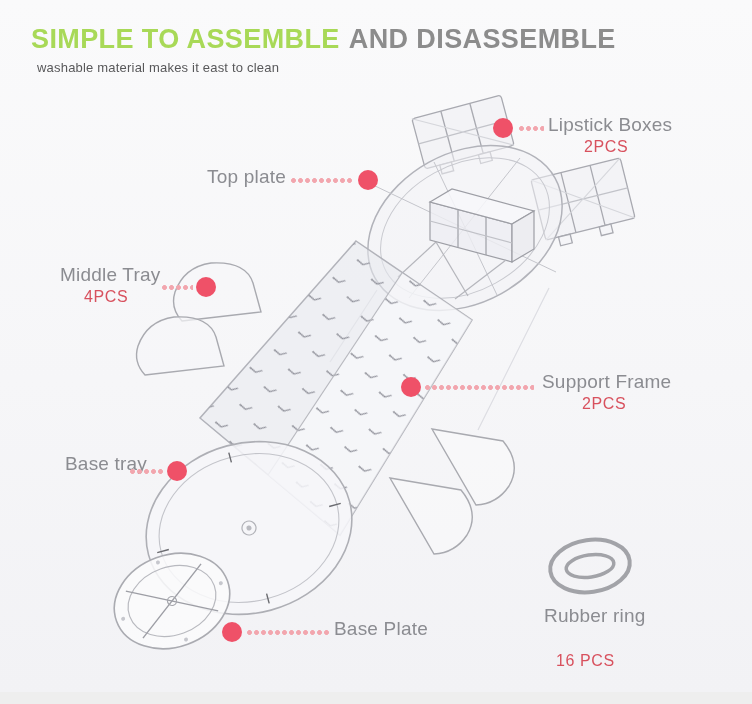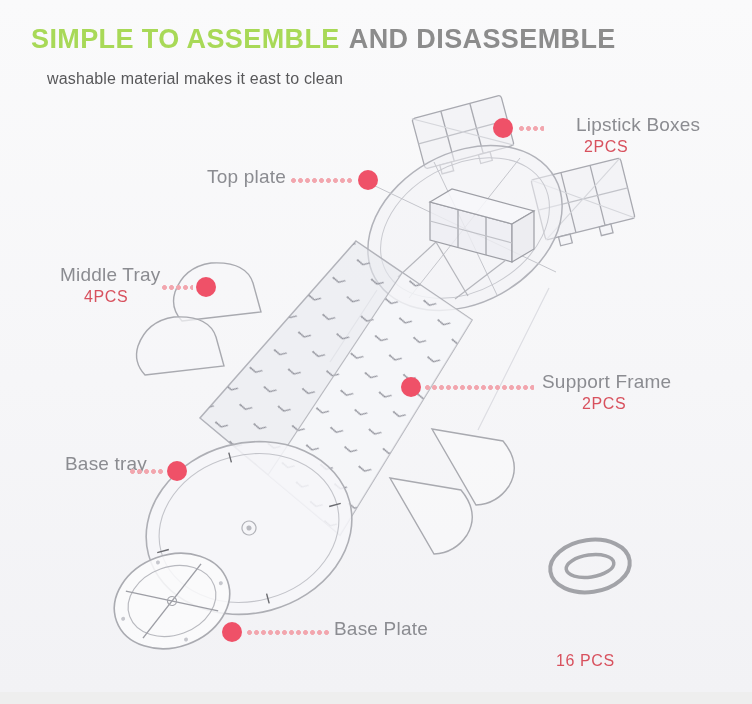--- a/index.html
+++ b/index.html
@@ -9,22 +9,22 @@
     font-family:"Liberation Sans",sans-serif;
   }
   .art{position:absolute;left:0;top:0;width:752px;height:704px;}
   .title{
     position:absolute;left:31px;top:24px;margin:0;
     font-size:27px;font-weight:bold;letter-spacing:.4px;white-space:nowrap;
   }
   .t-green{color:#a8d957;}
   .t-gray{color:#8c8c8c;margin-left:9px;}
   .subtitle{
-    position:absolute;left:33px;top:56px;margin:14px;
-    font-size:16px;color:#58585a;letter-spacing:.2px;white-space:nowrap;
+    position:absolute;left:33px;top:56px;margin:4px;
+    font-size:13px;color:#58585a;letter-spacing:.2px;white-space:nowrap;
   }
   .co-label{
     position:absolute;font-size:19px;color:#8b8c91;letter-spacing:.2px;
     white-space:nowrap;line-height:22px;
   }
   .co-count{
     position:absolute;font-size:16px;color:#d8515e;letter-spacing:.6px;
     white-space:nowrap;line-height:22px;
   }
   .co-dot{
@@ -154,36 +154,37 @@
 
   <h1 class="title"><span class="t-green">SIMPLE TO ASSEMBLE</span><span class="t-gray">AND DISASSEMBLE</span></h1>
   <p class="subtitle">washable material makes it east to clean</p>
 
   <div class="co-label" style="left:207px;top:166px;">Top plate</div>
   <div class="co-lead" style="left:290px;top:177px;width:64px;"></div>
   <div class="co-dot" style="left:358px;top:170px;"></div>
 
   <div class="co-dot" style="left:493px;top:118px;"></div>
   <div class="co-lead" style="left:518px;top:125px;width:26px;"></div>
-  <div class="co-label" style="left:548px;top:114px;margin-left:28px;">Lipstick Boxes</div>
+  <div class="co-label" style="left:548px;top:114px;">Lipstick Boxes</div>
   <div class="co-count" style="left:584px;top:136px;">2PCS</div>
 
   <div class="co-label" style="left:60px;top:264px;">Middle Tray</div>
   <div class="co-count" style="left:84px;top:286px;">4PCS</div>
   <div class="co-lead" style="left:161px;top:284px;width:32px;"></div>
   <div class="co-dot" style="left:196px;top:277px;"></div>
 
   <div class="co-dot" style="left:401px;top:377px;"></div>
   <div class="co-lead" style="left:424px;top:384px;width:110px;"></div>
   <div class="co-label" style="left:542px;top:371px;">Support Frame</div>
   <div class="co-count" style="left:582px;top:393px;">2PCS</div>
 
   <div class="co-label" style="left:47px;top:453px;margin-left:18px;">Base tray</div>
   <div class="co-lead" style="left:129px;top:468px;width:34px;"></div>
   <div class="co-dot" style="left:167px;top:461px;"></div>
 
   <div class="co-dot" style="left:222px;top:622px;"></div>
   <div class="co-lead" style="left:246px;top:629px;width:84px;"></div>
   <div class="co-label" style="left:334px;top:618px;">Base Plate</div>
 
+  <div class="co-label" style="left:544px;top:605px;">Rubber ring</div>
   <div class="co-count" style="left:556px;top:627px;margin-top:23px;">16 PCS</div>
 
 </div>
 
 </body></html>

